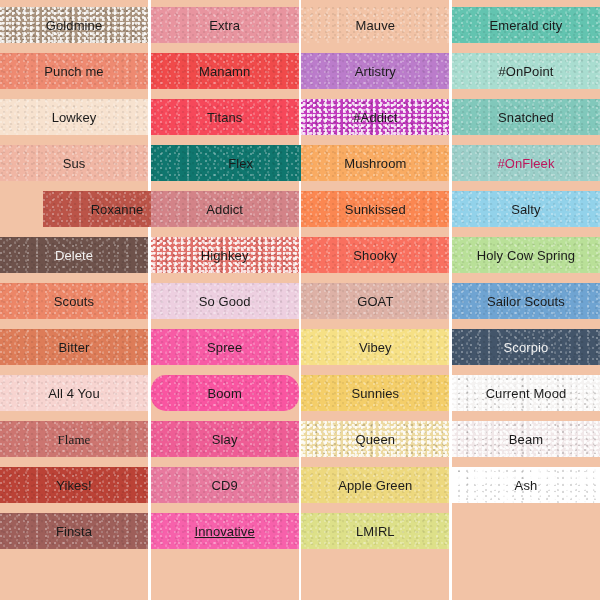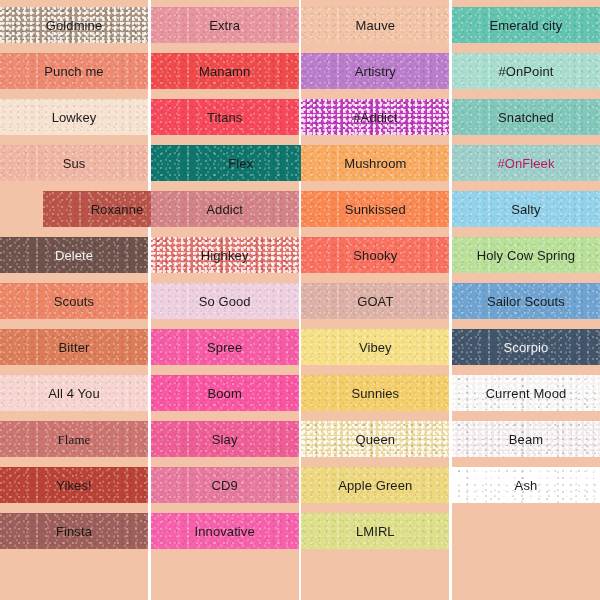--- a/index.html
+++ b/index.html
@@ -176,35 +176,35 @@
         <span class="swatch-label" style="color: rgb(27, 27, 27);">Highkey</span>
       </div>
     <div class="swatch" style="background-color: rgb(237, 207, 224);">
         <div class="swatch-texture"></div>
         <span class="swatch-label" style="color: rgb(27, 27, 27);">So Good</span>
       </div>
     <div class="swatch" style="background-color: rgb(247, 91, 165);">
         <div class="swatch-texture"></div>
         <span class="swatch-label" style="color: rgb(27, 27, 27);">Spree</span>
       </div>
-    <div class="swatch" style="background-color: rgb(249, 85, 161);">
+    <div class="swatch" style="background-color: rgb(249, 85, 161); border-radius: 15px;">
         <div class="swatch-texture"></div>
         <span class="swatch-label" style="color: rgb(27, 27, 27);">Boom</span>
       </div>
     <div class="swatch" style="background-color: rgb(238, 93, 149);">
         <div class="swatch-texture"></div>
         <span class="swatch-label" style="color: rgb(27, 27, 27);">Slay</span>
       </div>
     <div class="swatch" style="background-color: rgb(231, 121, 158);">
         <div class="swatch-texture"></div>
         <span class="swatch-label" style="color: rgb(27, 27, 27);">CD9</span>
       </div>
     <div class="swatch" style="background-color: rgb(247, 97, 171);">
         <div class="swatch-texture"></div>
-        <span class="swatch-label" style="color: rgb(27, 27, 27);">Innovative</span>
+        <span class="swatch-label" style="color: rgb(27, 27, 27); text-decoration: underline;">Innovative</span>
       </div>
     <div class="col-pad-bottom"></div>
   </div>
 
   <div class="palette-column" style="background: rgb(242, 195, 166);">
     <div class="col-pad-top"></div>
     <div class="swatch">
         <div class="swatch-texture"></div>
         <span class="swatch-label">Mauve</span>
       </div>

